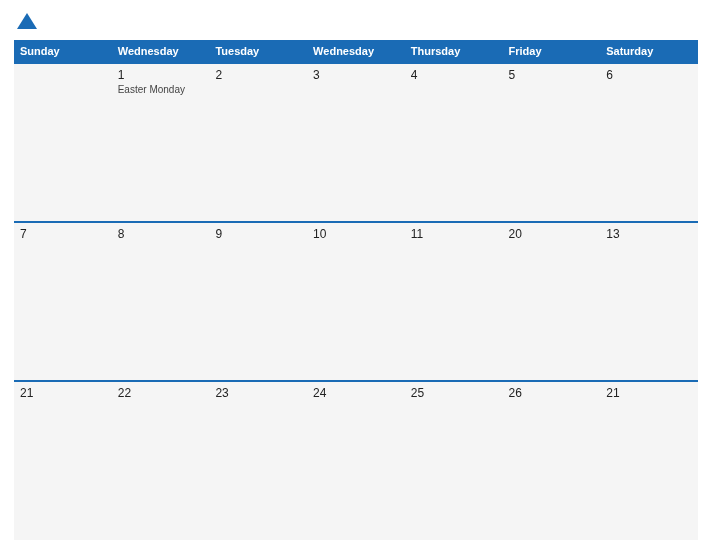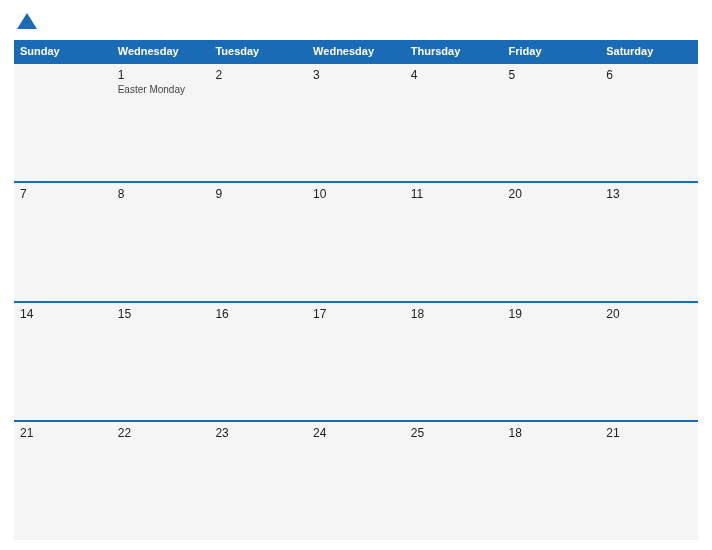--- a/index.html
+++ b/index.html
@@ -195,59 +195,36 @@
           </td>
           <td>
             <span class="day-number">20</span>
           </td>
           <td>
             <span class="day-number">13</span>
           </td>
         </tr>
         <tr>
           <td>
-            <span class="day-number">14</span>
-          </td>
-          <td>
-            <span class="day-number">15</span>
-          </td>
-          <td>
-            <span class="day-number">16</span>
-          </td>
-          <td>
-            <span class="day-number">17</span>
-          </td>
-          <td>
-            <span class="day-number">18</span>
-          </td>
-          <td>
-            <span class="day-number">19</span>
-          </td>
-          <td>
-            <span class="day-number">20</span>
-          </td>
-        </tr>
-        <tr>
-          <td>
             <span class="day-number">21</span>
           </td>
           <td>
             <span class="day-number">22</span>
           </td>
           <td>
             <span class="day-number">23</span>
           </td>
           <td>
             <span class="day-number">24</span>
           </td>
           <td>
             <span class="day-number">25</span>
           </td>
           <td>
-            <span class="day-number">18</span>
+            <span class="day-number">26</span>
           </td>
           <td>
             <span class="day-number">21</span>
           </td>
         </tr>
       </tbody>
   </table>
 </div>
 
 </body></html>

